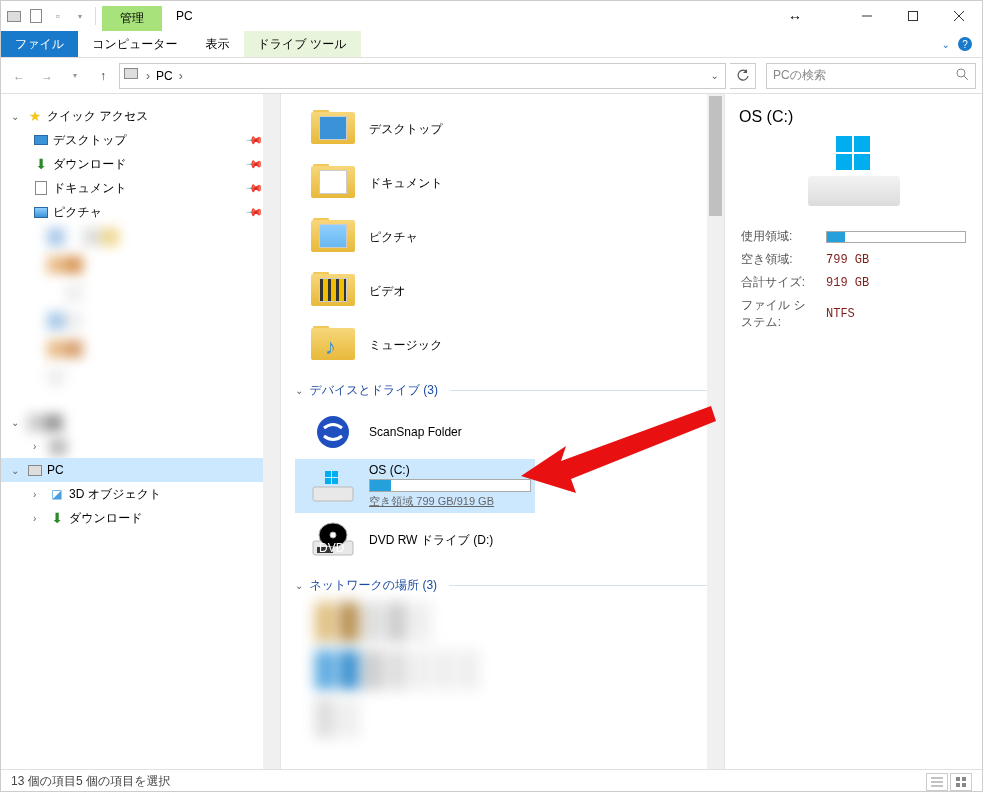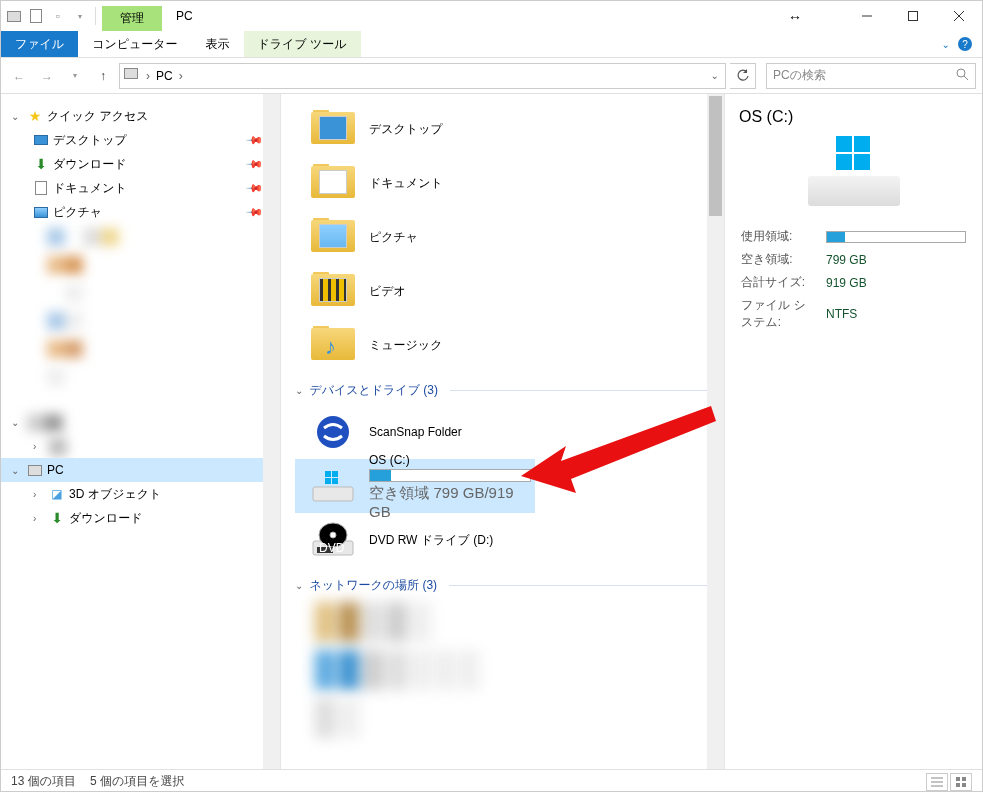--- a/index.html
+++ b/index.html
@@ -67,40 +67,40 @@
 .group-header { display: flex; align-items: center; gap: 6px; margin: 10px 0 6px 0; color: #1a4aa0; font-size: 13px; }
 .group-header .chev { color: #666; font-size: 10px; }
 .group-header .line { flex:1; height:1px; background:#d6e0ee; margin-left:6px; }
 
 .device-row { display: flex; align-items: center; gap: 14px; padding: 6px 0 6px 16px; height: 54px; }
 .device-row.selected { background: #cce8ff; padding-right: 10px; width: 240px; margin-left:0; }
 .drive-icon { width: 44px; height: 38px; display:flex; align-items:center; justify-content:center; }
 .drive-body { display:flex; flex-direction:column; gap:2px; }
 .drive-bar { width: 162px; height: 13px; border: 1px solid #aaa; background: #fff; position: relative; }
 .drive-bar .fill { position:absolute; left:0; top:0; bottom:0; width: 13%; background: #26a0da; }
-.drive-sub { color: #666; font-size: 15px; }
+.drive-sub { color: #666; font-size: 11px; text-decoration: underline; }
 
 .blur-row { filter: blur(7px); height: 40px; margin: 8px 0 8px 20px; display:flex; gap:4px; }
 .blur-row span { width: 20px; height: 100%; }
 
 
 .details h3 { font-size: 16px; font-weight: normal; margin-bottom: 2px; }
 .details .subtitle { color: #1a62c6; font-size: 12px; margin-bottom: 18px; }
 .details .big-drive { width: 92px; height: 78px; margin: 0 auto 18px; position:relative; }
 .details .big-drive .case { position:absolute; bottom:0; left:0; right:0; height:30px; background: linear-gradient(#f3f3f3,#dcdcdc); border-radius: 3px; }
 .details .big-drive .win { position:absolute; top:8px; left:28px; width:36px; height:36px; }
 .details table { width: 100%; font-size: 12px; }
 .details td { padding: 2px 0; }
 .details td:first-child { color: #555; }
-.details td:last-child { color: #14532d; padding-left: 10px; }
+.details td:last-child { color: #7f1d1d; padding-left: 10px; font-family: Liberation Mono, monospace; }
 .usage-bar { width: 140px; height: 12px; border: 1px solid #aaa; background: #fff; position: relative; }
 .usage-bar .fill { position:absolute; left:0; top:0; bottom:0; width:13%; background:#26a0da; }
 
 
-.status-bar { height: 24px; border-top: 1px solid #e0e0e0; display: flex; align-items: center; padding: 0 10px; font-size: 12px; color: #444; gap: 14px; }
+.status-bar { height: 24px; border-top: 1px solid #e0e0e0; display: flex; align-items: center; padding: 0 10px; font-size: 12px; color: #444; gap: 0; }
 .status-bar .view-toggles { margin-left: auto; display: flex; gap: 2px; }
 .status-bar .view-toggles .vt { width: 22px; height: 18px; border: 1px solid #ccc; display:flex; align-items:center; justify-content:center; }
 
 
 .arrow { position: absolute; top: 400px; left: 520px; pointer-events: none; }
 
 
 .star { color:#f5c518; font-size:14px; }
 .desktop-ico { width:14px; height:10px; background:#3a93d6; border:1px solid #2a6aa0; display:inline-block; }
 .dl-arrow { color:#2a8a2a; font-size:14px; }

